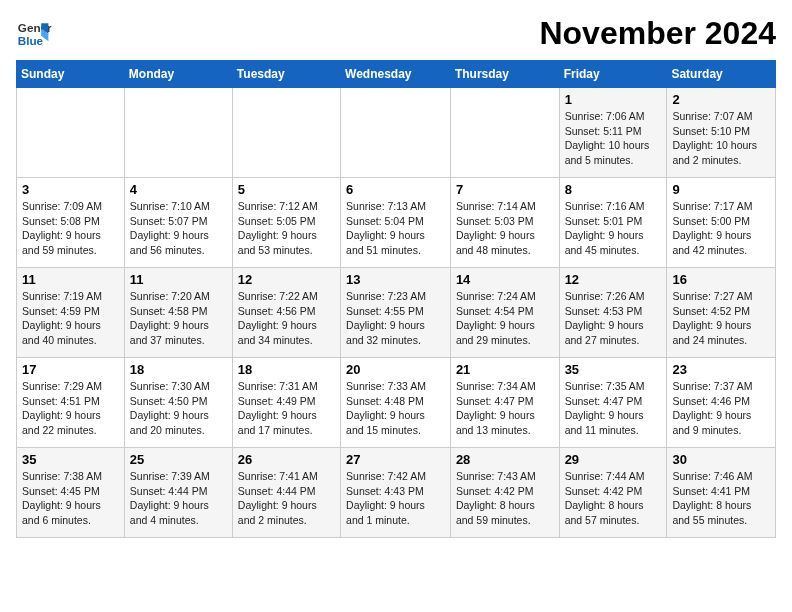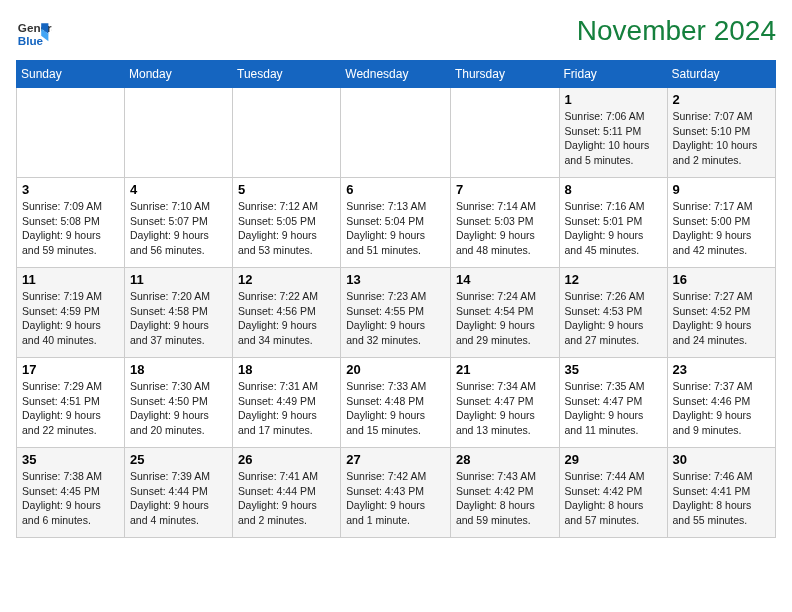--- a/index.html
+++ b/index.html
@@ -22,44 +22,44 @@
       gap: 4px;
     }
     .logo-icon {
       width: 36px;
       height: 36px;
     }
     .title-area {
       text-align: right;
     }
     .month-title {
-      font-size: 28px;
-      font-weight: normal;
-      color: #15803d;
+      font-size: 32px;
+      font-weight: bold;
+      color: #000000;
       line-height: 1.1;
     }
     .location-title {
       font-size: 15px;
       color: #444;
       margin-top: 2px;
     }
     table {
       width: 100%;
       border-collapse: collapse;
       font-size: 11px;
     }
     thead tr {
       background: #1565c0;
       color: #fff;
     }
     thead th {
       padding: 6px 4px;
       text-align: left;
       font-size: 12px;
-      font-weight: normal;
+      font-weight: bold;
       border: 1px solid #1565c0;
     }
     tbody tr {
       background: #fff;
     }
     tbody tr:nth-child(odd) {
       background: #f5f5f5;
     }
     tbody td {
       border: 1px solid #ccc;

